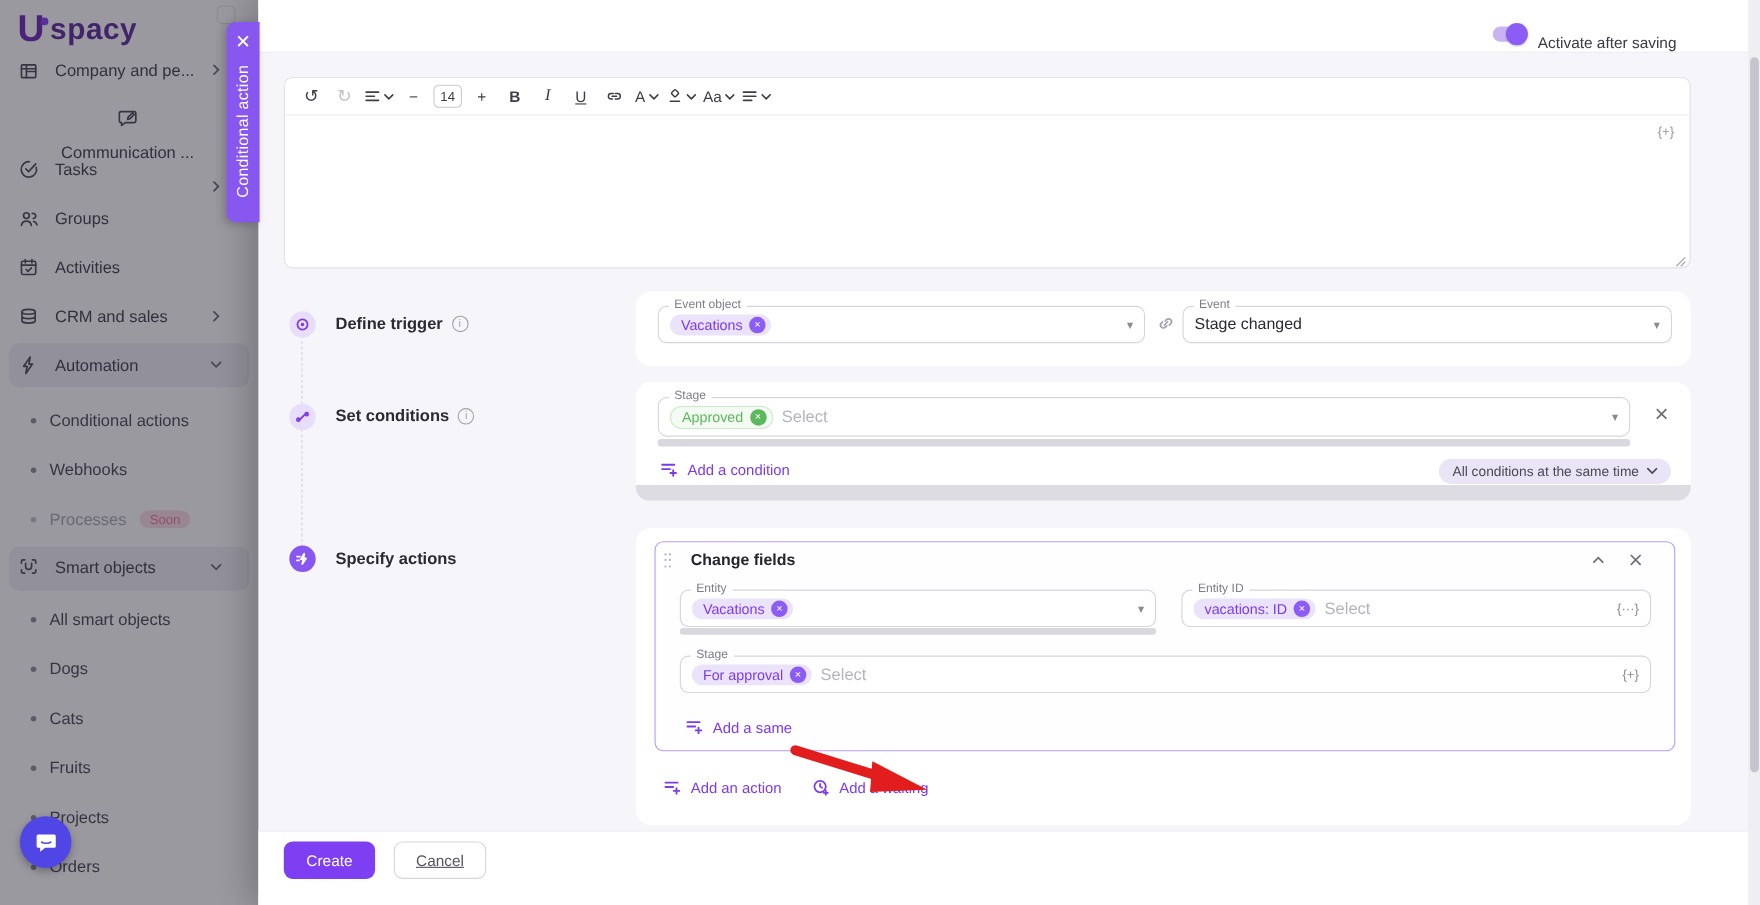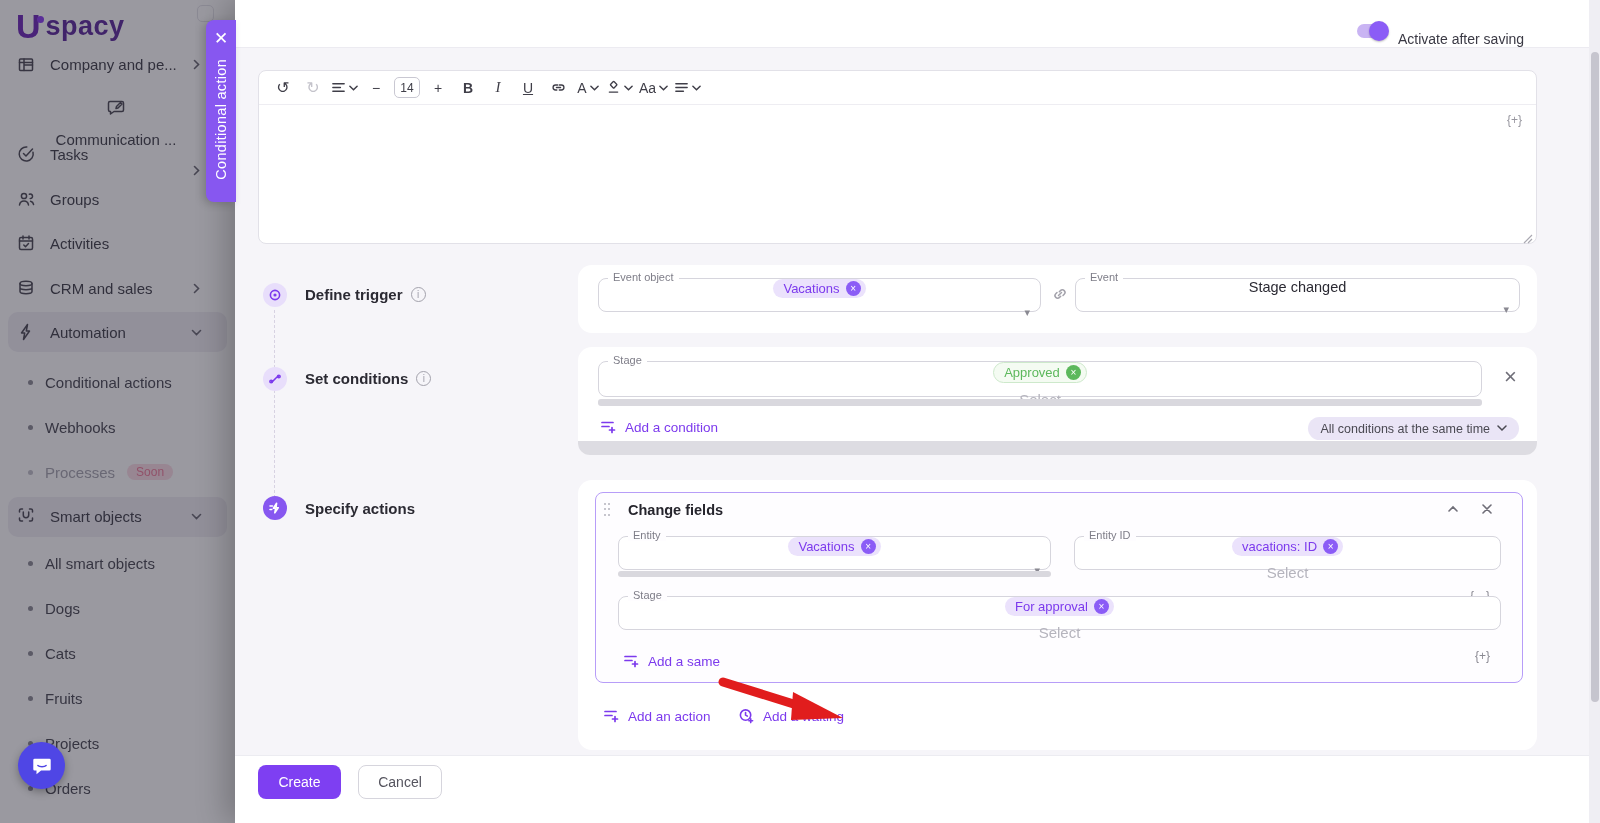--- a/index.html
+++ b/index.html
@@ -71,21 +71,21 @@
   .step-light svg { stroke:#7c3aed; stroke-width:1.6; }
   .step-solid svg { stroke:#ffffff; stroke-width:1.6; }
   .step-label { position:absolute; left:70px; font-size:15px; font-weight:bold; color:#2b2a33; display:flex; align-items:center; gap:8px; }
   .info-i { width:15px; height:15px; border:1.2px solid #a3a2ac; border-radius:50%; color:#a3a2ac; font-size:10px; display:flex; align-items:center; justify-content:center; font-weight:normal; }
   .info-i::after { content:"i"; }
   .dash-line { position:absolute; left:39px; top:310px; height:188px; border-left:1px dashed #d7d2e2; z-index:1; }
 
   .card { position:absolute; left:343px; width:959px; background:#fff; border-radius:14px; }
 
   
-  .field { position:absolute; border:1px solid #d6d5dd; border-radius:8px; background:#fff; display:flex; align-items:center; padding:0 10px; gap:8px;flex-direction:column; }
+  .field { position:absolute; border:1px solid #d6d5dd; border-radius:8px; background:#fff; display:flex; align-items:center; padding:0 10px; gap:8px; }
   .field-label { position:absolute; top:-8px; left:9px; background:#fff; padding:0 5px; font-size:11px; color:#7e7d88; }
   .chip { display:flex; align-items:center; gap:6px; background:#ebe2fc; border-radius:12px; padding:2px 5px 2px 10px; font-size:13px; color:#7c3aed; white-space:nowrap; }
   .chip-x { width:15px; height:15px; border-radius:50%; background:#8b5cf6; color:#fff; font-size:10px; display:flex; align-items:center; justify-content:center; }
   .chip-x::after { content:"\D7"; }
   .chip-green { background:#f4fbf2; border:1px solid #cde9cb; color:#5cb85c; }
   .chip-green .chip-x { background:#5cb85c; }
   .ph { color:#b5b4bd; font-size:15px; }
   .dd-arrow { margin-left:auto; color:#8a8992; font-size:11px; }
   .dd-arrow::after { content:"\25BE"; }
   .fld-token { margin-left:auto; color:#8a8992; font-size:12px; }
@@ -102,21 +102,21 @@
   .cf-card { position:absolute; left:360px; top:12px; width:928px; height:191px; border:1px solid #b79df8; border-radius:8px; background:#fefdff; }
   .drag-dots { position:absolute; left:8px; top:10px; width:8px; height:14px; display:grid; grid-template-columns:2px 2px; gap:2px; }
   .drag-dots i { width:2px; height:2px; background:#b3b2bc; border-radius:50%; }
   .cf-title { position:absolute; left:32px; top:9px; font-size:14.5px; font-weight:bold; color:#26252d; }
   .cf-ctl { position:absolute; top:9px; }
   .cf-ctl svg { width:14px; height:14px; stroke:#6f6e78; fill:none; stroke-width:1.6; stroke-linecap:round; }
 
   
   .dr-footer { position:absolute; left:0; top:755px; width:100%; height:68px; background:#fff; border-top:1px solid #ececf1; }
   .btn-create { position:absolute; left:23px; top:9px; width:83px; height:34px; background:#7e3ff2; color:#fff; border:none; border-radius:8px; font-size:14px; font-family:inherit; }
-  .btn-cancel { position:absolute; left:123px; top:9px; width:84px; height:34px; background:#fff; color:#55545e; border:1px solid #d6d5dd; border-radius:8px; font-size:14px; font-family:inherit; }
+  .btn-cancel { position:absolute; left:123px; top:9px; width:84px; height:34px; background:#fff; color:#55545e; border:1px solid #d6d5dd; border-radius:8px; font-size:14px; font-family:inherit;text-decoration:underline; }
 
   
   .vscroll-track { position:absolute; right:0; top:0; width:11px; height:823px; background:#efeef3; }
   .vscroll-thumb { position:absolute; right:1px; top:52px; width:8px; height:650px; background:#c6c5ce; border-radius:4px; }
 
   .red-arrow { position:absolute; left:470px; top:668px; width:160px; height:62px; z-index:25; }
 </style>
 </head>
 <body>
 

